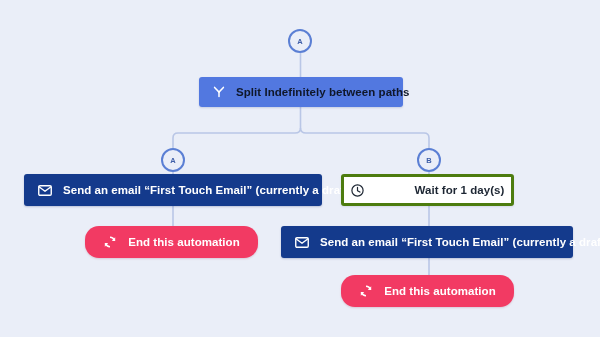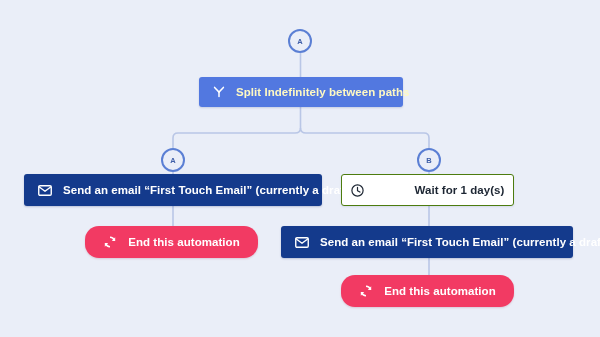--- a/index.html
+++ b/index.html
@@ -65,32 +65,32 @@
     margin-right: 11px;
   }
   .node .node-label {
     font-size: 11.5px;
     font-weight: 700;
     letter-spacing: 0.05px;
   }
 
   .node-split {
     background: #5278e0;
-    color: #fef9c3;
+    color: #0f172a;
     box-shadow: 0 1px 2px rgba(40,60,120,0.18);
   }
   .node-email {
     background: #143a8c;
     color: #ffffff;
     box-shadow: 0 1px 2px rgba(20,40,100,0.22);
   }
   .node-wait {
     background: #ffffff;
     color: #1d2633;
-    border: 1px solid #4d7c0f;
+    border: 3px solid #4d7c0f;
     box-shadow: 0 1px 2px rgba(40,60,120,0.10);
     gap: 40px;
   }
   .node-end {
     background: #f23a63;
     color: #ffffff;
     box-shadow: 0 1px 2px rgba(140,30,60,0.18);
     border-radius: 14px;
   }
   .node-wait .node-label { font-weight: 700; }

